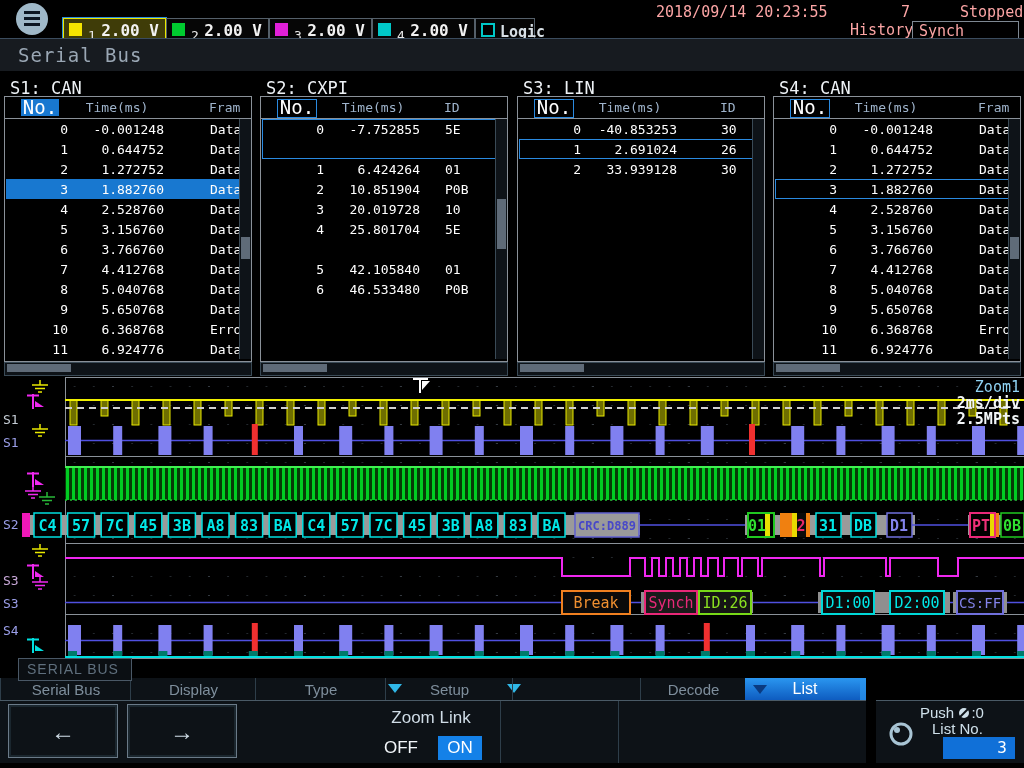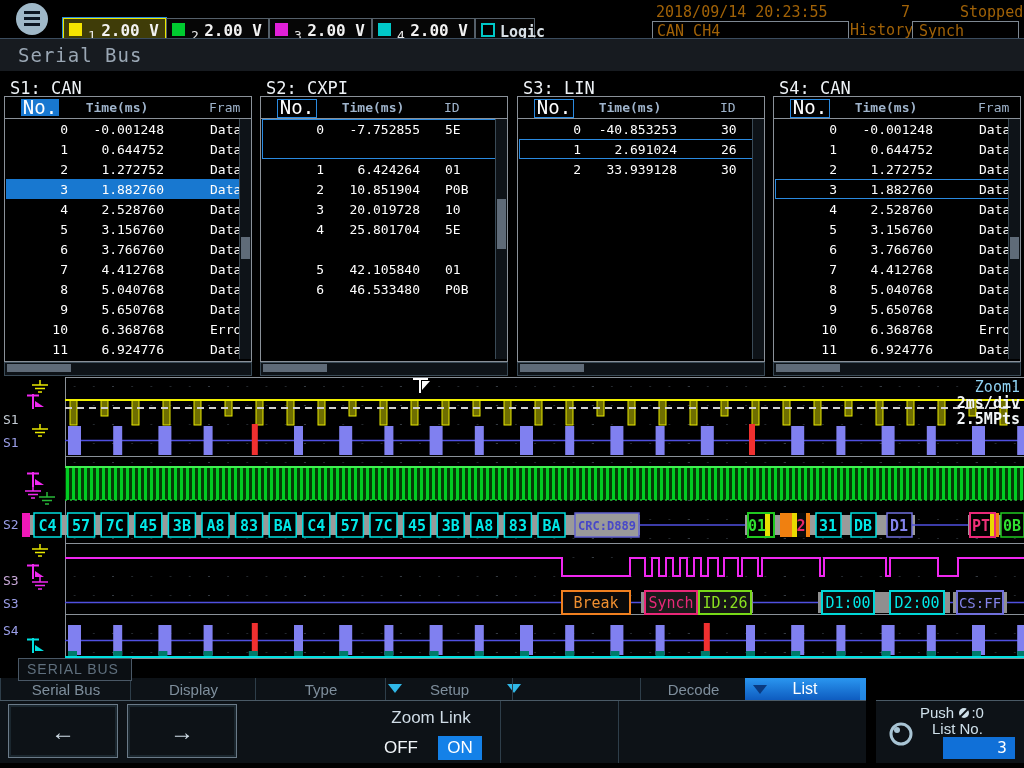--- a/index.html
+++ b/index.html
@@ -9,33 +9,33 @@
   
   #menu-btn{left:16px;top:3px;width:32px;height:32px;border-radius:50%;background:#9fb8c8;z-index:2;}
   #menu-btn .bar{position:absolute;left:8px;width:16px;height:3px;background:#0c1622;}
   #chbar{left:0;top:0;width:1024px;height:40px;z-index:1;}
   .chbox{position:absolute;top:18px;height:24px;background:#060606;border:1px solid #55606a;}
   .chbox.sel{background:#3f3c08;border:1px solid #e8e800;outline:1px solid #2a8ae0;}
   .chbox .sw{position:absolute;left:5px;top:4px;width:13px;height:13px;}
   .chbox .num{position:absolute;left:24px;top:9px;font-size:13px;color:#e8e8e8;}
   .chbox .val{position:absolute;right:6px;top:2px;font-size:16px;font-weight:bold;color:#f2f2f2;}
   .chbox .logiclab{position:absolute;left:24px;top:4px;font-size:15px;color:#d8e0e6;}
-  .toptxt{font-size:15px;color:#a16207;white-space:nowrap;}
+  .toptxt{font-size:15px;color:#fca5a5;white-space:nowrap;}
   .topbox{border:1px solid #7e8892;background:#000;}
   
   #titlebar{left:0;top:38px;width:1024px;height:32px;background:#171b20;border-top:1px solid #3b4c5e;z-index:3;}
   #titlebar .t{position:absolute;left:18px;top:5px;font-size:19px;color:#9aa7b4;letter-spacing:1px;}
   
   .panel{position:absolute;top:72px;width:250px;height:304px;}
   .panel .ptitle{position:absolute;left:6px;top:0;font-size:17px;color:#eef2f6;white-space:nowrap;margin-top:6px;}
   .panel .tbl{position:absolute;left:0;top:24px;width:246px;height:264px;border:1px solid #8a9199;background:#000;}
   .hdr-no{position:absolute;left:16px;top:2px;width:38px;height:17px;font-size:19px;color:#fff;text-align:center;line-height:17px;}
   .hdr-no.fill{background:#1878d0;}
   .hdr-no.line{border:1px solid #2a8ae0;line-height:15px;}
-  .hdr-time{position:absolute;left:66px;top:2px;width:92px;font-size:13px;color:#9fb4cc;text-align:center;line-height:17px;font-weight:bold;}
+  .hdr-time{position:absolute;left:66px;top:2px;width:92px;font-size:13px;color:#9fb4cc;text-align:center;line-height:17px;}
   .hdr-3{position:absolute;top:2px;font-size:13px;color:#9fb4cc;line-height:17px;white-space:nowrap;overflow:hidden;}
   .hdr-sep{position:absolute;left:0;top:21px;width:100%;height:0;border-top:1px solid #8a9199;}
   .lrow{position:absolute;left:1px;width:233px;height:20px;font-size:13px;color:#fff;}
   .lrow.selfill{background:#1878d0;}
   .cell-no{position:absolute;left:0;top:3px;width:62px;text-align:right;}
   .cell-time{position:absolute;left:66px;top:3px;width:92px;text-align:right;}
   .cell-3{position:absolute;top:3px;white-space:nowrap;overflow:hidden;}
   .selbox{position:absolute;left:1px;width:232px;border:1px solid #2a8ae0;}
   .vsb{position:absolute;left:234px;top:22px;width:11px;height:240px;background:#0e1318;border-left:1px solid #3a4a56;}
   .vsb .thumb{position:absolute;left:1px;width:9px;background:#5f6b78;}
@@ -105,23 +105,20 @@
       </div>
       <div class="chbox" style="left: 475px; width: 58px; font-weight: bold;">
         <span class="sw" style="background:#000;border:2px solid #00c8c8;width:10px;height:10px"></span>
                      <span class="logiclab">Logic</span>
       </div>
     </div>
 
   <div class="abs toptxt" style="left:656px;top:3px">2018/09/14 20:23:55</div>
   <div class="abs toptxt" style="left:880px;top:3px;width:30px;text-align:right">7</div>
   <div class="abs toptxt" style="left:960px;top:3px">Stopped</div>
-  <div class="abs topbox" style="left:652px;top:21px;width:195px;height:17px">
-    <span class="toptxt" style="position:absolute;left:4px;top:0">CAN CH4</span>
-  </div>
   <div class="abs toptxt" style="left:850px;top:21px">History</div>
   <div class="abs topbox" style="left:912px;top:21px;width:105px;height:17px">
     <span class="toptxt" style="position:absolute;left:6px;top:0">Synch</span>
   </div>
 
   <div class="abs" id="titlebar">
     <span class="t">Serial Bus</span>
   </div>
 
   <div id="panels">

